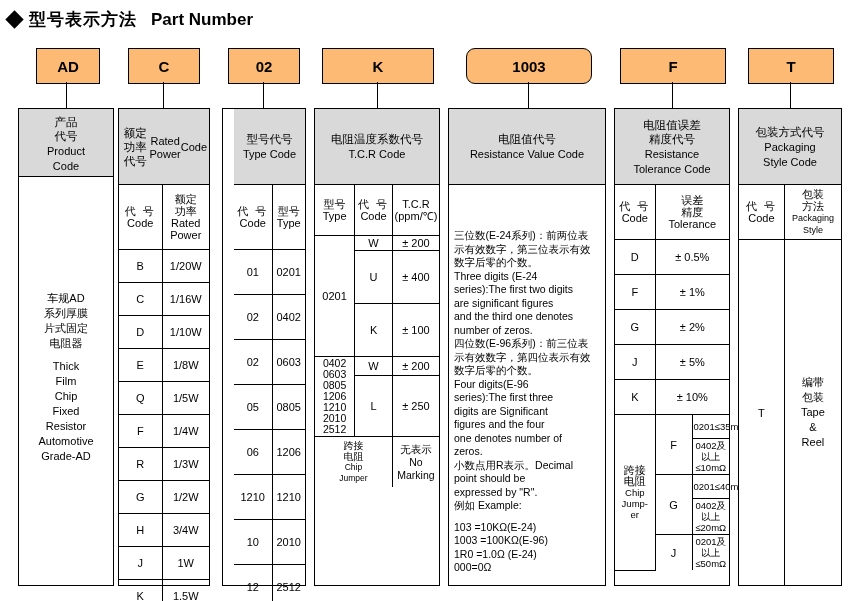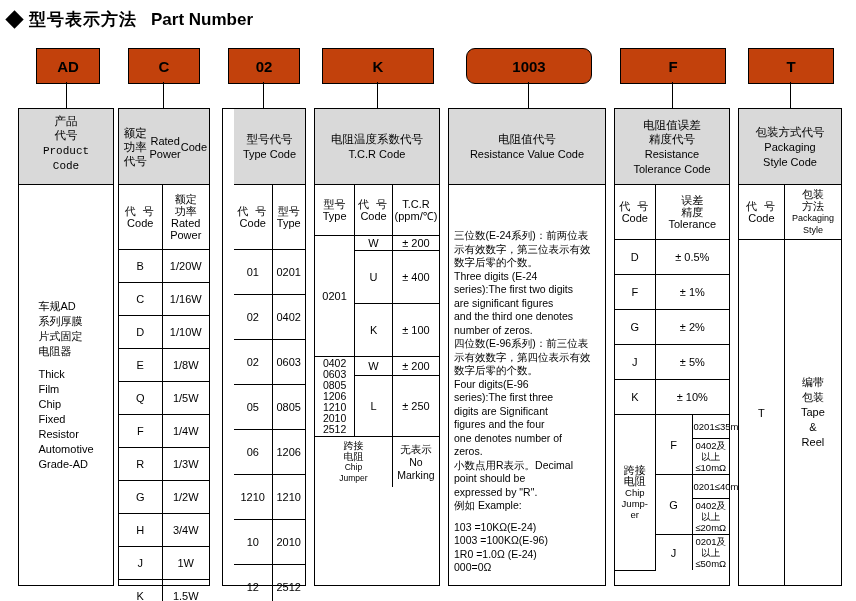--- a/index.html
+++ b/index.html
@@ -43,21 +43,21 @@
   .title-en {
     font-size: 17px;
     font-weight: bold;
     margin-left: 6px;
   }
 
   
   .codebox {
     position: absolute;
     border: 1px solid #000;
-    background: #c2410c;
+    background: #fdba74;
     display: flex;
     align-items: center;
     justify-content: center;
     font-size: 15px;
     font-weight: bold;
     height: 34px;
     top: 48px;
   }
   .connector {
     position: absolute;
@@ -112,21 +112,21 @@
   table.sub tr td:last-child { border-right: none; }
   table.sub tr:last-child td { border-bottom: none; }
   .hdrcell {
     font-size: 10.5px;
     line-height: 11.5px;
   }
   .hdrcell .sp { letter-spacing: 2px; }
   .plaintext {
     font-size: 11px;
     line-height: 15px;
-    text-align: left;
+    text-align: center;
     padding: 10px 4px;
   }
   .desc {
     font-size: 10.5px;
     line-height: 13.5px;
     text-align: left;
     padding: 6px 5px;
     margin-top: 38px;
   }
 </style>
@@ -151,21 +151,21 @@
 
   <div class="connector" style="left:66px; top:82px; height:26px;"></div>
   <div class="connector" style="left:163px; top:82px; height:26px;"></div>
   <div class="connector" style="left:263px; top:82px; height:26px;"></div>
   <div class="connector" style="left:377px; top:82px; height:26px;"></div>
   <div class="connector" style="left:528px; top:82px; height:26px;"></div>
   <div class="connector" style="left:672px; top:82px; height:26px;"></div>
   <div class="connector" style="left:790px; top:82px; height:26px;"></div>
 
   <div class="col" style="left:18px; width:96px; height:478px;">
-    <div class="col-head" style="height:76px;font-family:Liberation Mono, monospace;">
+    <div class="col-head" style="height:68px;">
       <div class="cn">产品</div>
       <div class="cn">代号</div>
       <div class="en">Product</div>
       <div class="en">Code</div>
     </div>
     <div class="col-body" style="height:400px; display:flex; align-items:center; justify-content:center;">
       <div class="plaintext" style="padding:0;">
         <div>车规AD</div>
         <div>系列厚膜</div>
         <div>片式固定</div>

